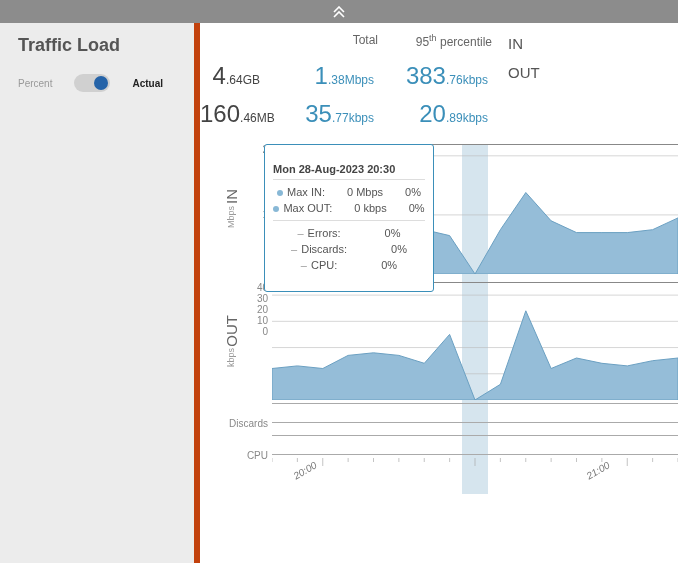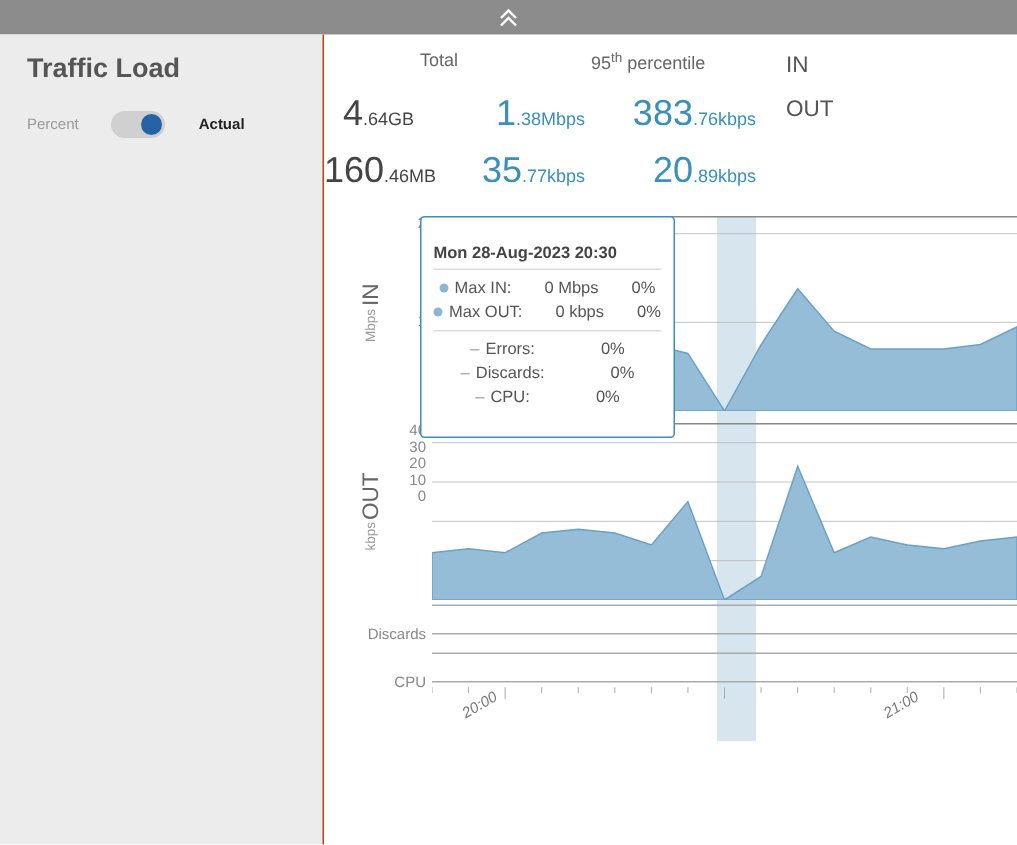--- a/index.html
+++ b/index.html
@@ -20,24 +20,24 @@
     align-items: center;
     justify-content: center;
     color: #fff;
     cursor: pointer;
   }
   .main {
     display: flex;
     height: calc(100% - 23px);
   }
   .sidebar {
-    width: 216px;
+    width: 200px;
     background: #ececec;
     padding: 12px 18px;
-    border-right: 1px solid #c2410c;
+    border-right: 6px solid #c2410c;
   }
   .title {
     font-size: 18px;
     color: #555;
     font-weight: 600;
     margin-bottom: 18px;
   }
   .toggle-row {
     display: flex;
     align-items: center;
@@ -59,21 +59,21 @@
     background: #2563a8;
     border-radius: 50%;
   }
   .content { flex: 1; padding: 6px 0 0 0; position: relative; }
   .stats {
     display: grid;
     grid-template-columns: 64px 114px 114px 130px;
     padding-left: 0px;
   }
   .stats .head {
-    text-align: left;
+    text-align: right;
     font-size: 12px;
     color: #666;
     padding: 4px 0 6px 0;
   }
   .stats .rowlabel {
     text-align: left;
     font-size: 15px;
     color: #555;
     font-weight: 500;
     padding: 6px 0 6px 16px;

